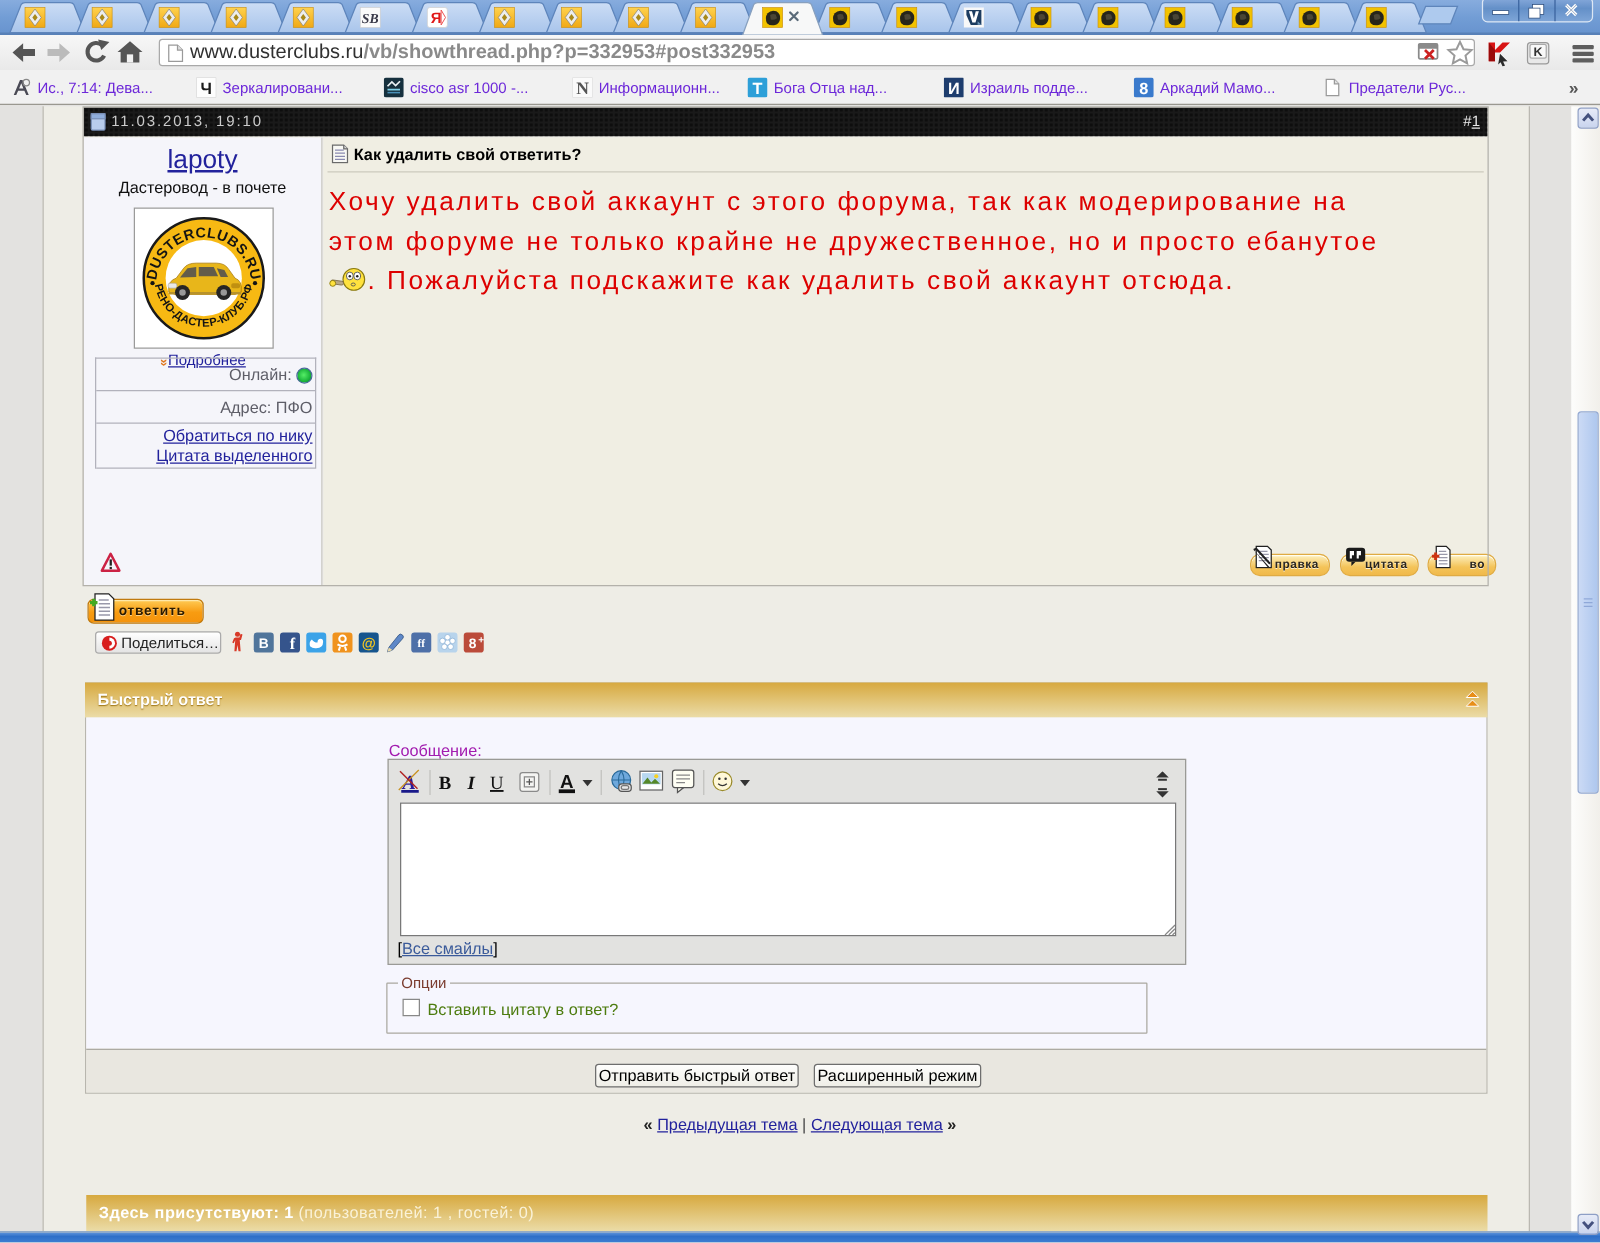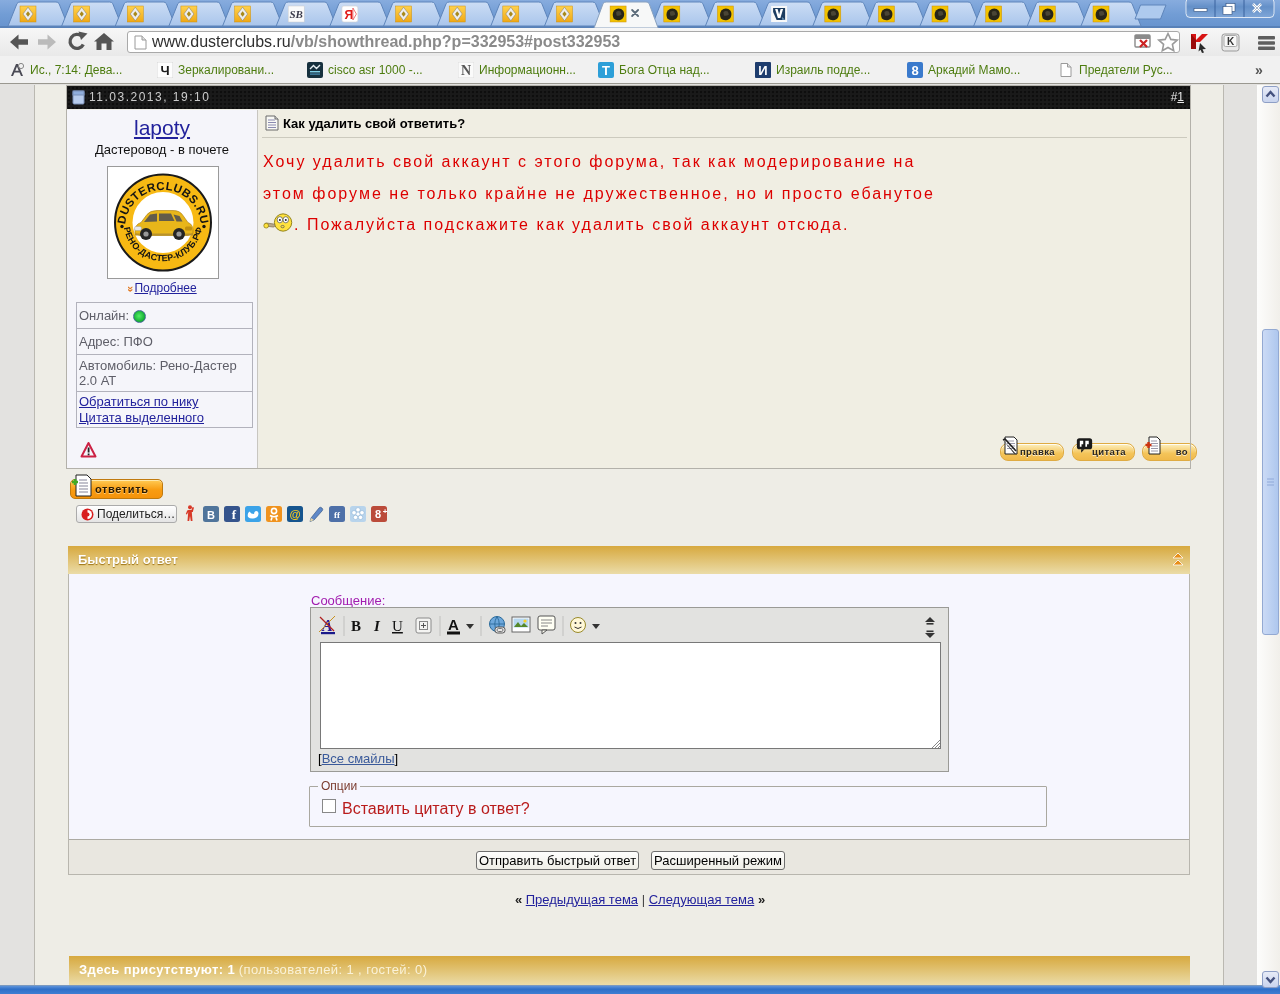--- a/index.html
+++ b/index.html
@@ -7,42 +7,42 @@
 #root { position:relative; width:1280px; height:994px; }
 .abs { position:absolute; }
 
 
 #tabstrip { left:0; top:0; width:1280px; height:28px; }
 #toolbar { left:0; top:28px; width:1280px; height:28px; background:linear-gradient(#F7F7F7,#E9E9E9); }
 #omnibox { left:127px; top:31px; width:1053px; height:22px; background:#FFF; border:1px solid #A9A9A9; border-radius:3px; }
 #urltext { left:152px; top:33px; font-size:16px; color:#303030; white-space:nowrap; }
 #urltext .grey { color:#8A8A8A;font-weight:bold; }
 #bookbar { left:0; top:56px; width:1280px; height:28px; background:#F1F1F1; border-bottom:1px solid #9A9890; }
-.bkitem { position:absolute; top:6px; height:16px; font-size:12px; color:#4d7c0f; white-space:nowrap; }
+.bkitem { position:absolute; top:6px; height:16px; font-size:12px; color:#6d28d9; white-space:nowrap; }
 .bkitem .ic { display:inline-block; width:16px; height:16px; vertical-align:-4px; margin-right:5px; }
 
 
 #pagebg { left:34px; top:85px; width:1190px; height:900px; background:#EEEDE6; border-left:1px solid #BAB8B1; border-right:1px solid #BAB8B1; }
 
 
 #sbar { left:1257px; top:85px; width:23px; height:900px; background:linear-gradient(90deg,#FDFDFC,#F1EFEA); }
 .sbtn { position:absolute; left:1262px; width:17px; height:17px; background:linear-gradient(#E7EBF7,#C9D4EE); border:1px solid #8E9FC6; border-radius:3px; }
 #sthumb { left:1262px; top:329px; width:17px; height:306px; background:linear-gradient(90deg,#CBDAF5,#AEC7EE); border:1px solid #93A9D2; border-radius:3px; }
 
 
 #posthead { left:67px; top:86px; width:1123px; height:23px; background-color:#1A1A1A; background-image:radial-gradient(circle at 2px 2px,#0E0E0E 1.4px,rgba(0,0,0,0) 1.6px); background-size:4px 4px; color:#CCCCCC; font-size:12px; line-height:23px; }
 #cellL { left:67px; top:110px; width:191px; height:358px; background:#F5F5FA; border-right:1px solid #C8C6C0; }
 #cellR { left:259px; top:110px; width:931px; height:358px; background:#F0EEE3; }
 #tblframe { left:66px; top:85px; width:1125px; height:384px; border:1px solid #B3B1AA; pointer-events:none; }
 
 a { color:#22229C; text-decoration:underline; }
 .ctr { text-align:center; }
 
 
-#infotbl { left:9px; top:192px; width:177px; border:1px solid #B2B2BC; border-bottom:none; font-size:13px; color:#5E5E68; text-align:left; }
+#infotbl { left:9px; top:176px; width:177px; border:1px solid #B2B2BC; border-bottom:none; font-size:13px; color:#5E5E68; text-align:right; }
 #infotbl div.row { border-bottom:1px solid #B2B2BC; padding:5px 2px; }
 
 
 .goldbtn { position:absolute; height:18px; border-radius:8px; background:linear-gradient(#FDF0C0,#F4C459 60%,#F0B94A); border:1px solid #DFAB43; box-shadow:inset 0 1px 0 #FFFDF0; color:#2A2620; font-size:9.5px; font-weight:bold; letter-spacing:0.4px; text-align:right; line-height:16.5px; padding-right:8px; text-shadow:0 1px 0 rgba(255,255,255,0.7); }
 
 
 .goldbar { background:linear-gradient(#D7A93F,#EBDCA8); }
 #qrpanel { left:68px; top:546px; width:1122px; height:329px; border:1px solid #B8B6AE; }
 #qrhead { left:68px; top:546px; width:1122px; height:28px; color:#FFF; font-weight:bold; font-size:13px; line-height:28px; text-shadow:0 1px 1px #9A7010; }
 #qrbody { left:69px; top:574px; width:1120px; height:265px; background:#F6F6FE; }
@@ -278,21 +278,20 @@
             <circle cx="33" cy="61.5" r="2.6" fill="#989898"></circle>
 <circle cx="66" cy="61.5" r="6" fill="#252525"></circle>
             <circle cx="66" cy="61.5" r="2.6" fill="#989898"></circle>
 </g>
 </svg>
 </div>
 <div class="ctr abs" style="left:0;top:171px;width:191px;font-size:12px"><span style="display:inline-block;color:#E07820;font-weight:bold;font-size:11px;transform:rotate(90deg);vertical-align:-1px">»</span><a style="font-size:12px">Подробнее</a></div>
 <div id="infotbl" class="abs">
 <div class="row">Онлайн: <span style="display:inline-block;width:13px;height:13px;border-radius:50%;background:radial-gradient(circle at 5px 5px,#55EE66,#11AA33 70%);border:1px solid #4A6A9A;vertical-align:-3px"></span></div>
 <div class="row">Адрес: ПФО</div>
-<div class="row" style="padding:3px 2px;line-height:15px">Автомобиль: Рено-Дастер<br>2.0 АТ</div>
 <div class="row" style="padding:2px 2px;line-height:15.5px"><a style="font-size:13px">Обратиться по нику</a><br><a style="font-size:13px">Цитата выделенного</a></div>
 </div>
 <svg class="abs" style="left:13px;top:331px" width="17" height="18" viewBox="0 0 17 18">
         <path d="M8.5 2 L15.5 15.5 L1.5 15.5 Z" fill="none" stroke="#CC2244" stroke-width="2" stroke-linejoin="round"></path>
         <rect x="7.7" y="6.5" width="1.8" height="5" fill="#222"></rect>
         <rect x="7.7" y="12.5" width="1.8" height="1.8" fill="#222"></rect>
       </svg>
 </div>
 <div id="cellR" class="abs">
 <svg class="abs" style="left:6px;top:5px" width="14" height="16" viewBox="0 0 14 16">
@@ -300,21 +299,21 @@
         <path d="M10 1 L10 4 L13 4" fill="#D8D8D8" stroke="#6A6A6A"></path>
         <g stroke="#8A8AB0" stroke-width="1">
           <line x1="3" y1="5" x2="10" y2="5"></line>
           <line x1="3" y1="7.5" x2="11" y2="7.5"></line>
           <line x1="3" y1="10" x2="11" y2="10"></line>
           <line x1="3" y1="12.5" x2="11" y2="12.5"></line>
         </g>
       </svg>
 <div class="abs" style="left:24px;top:6px;font-size:13px;font-weight:bold;color:#000">Как удалить свой ответить?</div>
 <div class="abs" style="left:3px;top:27px;width:925px;border-top:1px solid #CCCABE"></div>
-<div class="abs" id="redtext" style="left:4px;top:36px;font-size:16px;line-height:31.5px;color:#DD0000;letter-spacing:2px;white-space:nowrap">Хочу удалить свой аккаунт с этого форума, так как модерирование на<br>этом форуме не только крайне не дружественное, но и просто ебанутое<br><svg width="31" height="21" viewBox="0 0 34 22" style="vertical-align:-3px">
+<div class="abs" id="redtext" style="left:4px;top:36px;font-size:21px;line-height:31.5px;color:#DD0000;letter-spacing:2px;white-space:nowrap">Хочу удалить свой аккаунт с этого форума, так как модерирование на<br>этом форуме не только крайне не дружественное, но и просто ебанутое<br><svg width="31" height="21" viewBox="0 0 34 22" style="vertical-align:-3px">
           <circle cx="22" cy="11" r="9.5" fill="#FFE23E" stroke="#8A7A10" stroke-width="1"></circle>
           <ellipse cx="18.5" cy="8" rx="3" ry="3.4" fill="#FFF" stroke="#555" stroke-width="0.8"></ellipse>
           <ellipse cx="25" cy="8" rx="3" ry="3.4" fill="#FFF" stroke="#555" stroke-width="0.8"></ellipse>
           <circle cx="18.5" cy="8.3" r="1.1" fill="#222"></circle>
           <circle cx="25" cy="8.3" r="1.1" fill="#222"></circle>
           <ellipse cx="21.5" cy="15.5" rx="1.8" ry="1.3" fill="none" stroke="#555" stroke-width="0.8"></ellipse>
           <rect x="2" y="12" width="11" height="3.4" rx="1.5" fill="#B8A888" stroke="#7A6A4A" stroke-width="0.7" transform="rotate(8 7 13)"></rect>
           <circle cx="3.5" cy="14.5" r="2.6" fill="#FFE23E" stroke="#8A7A10" stroke-width="0.8"></circle>
         </svg>. Пожалуйста подскажите как удалить свой аккаунт отсюда.</div>
 <div class="goldbtn" style="left:741px;top:333px;width:64px">правка</div>
@@ -478,25 +477,25 @@
     </svg>
 <div id="qrtext" class="abs"></div>
 <svg class="abs" style="left:930px;top:738px" width="10" height="10" viewBox="0 0 10 10">
       <g stroke="#888">
         <line x1="2" y1="10" x2="10" y2="2"></line>
         <line x1="5" y1="10" x2="10" y2="5"></line>
         <line x1="8" y1="10" x2="10" y2="8"></line>
       </g>
     </svg>
 <div class="abs" style="left:318px;top:751px;font-size:13px;color:#000">[<a style="color:#3A5A9A">Все смайлы</a>]</div>
-<fieldset class="abs" style="left:309px;top:779px;width:738px;height:48px;border:1px solid #AAA8A0;border-radius:1px;background:transparent">
+<fieldset class="abs" style="left:309px;top:779px;width:609px;height:48px;border:1px solid #AAA8A0;border-radius:1px;background:transparent">
       <legend style="font-size:12px;color:#7A3B2E;margin-left:8px;padding:0 3px">Опции</legend>
     </fieldset>
 <div class="abs" style="left:322px;top:799px;width:14px;height:14px;background:#FFF;border:1px solid #888"></div>
-<div class="abs" style="left:342px;top:800px;font-size:16px;color:#b91c1c">Вставить цитату в ответ?</div>
+<div class="abs" style="left:342px;top:800px;font-size:13px;color:#4d7c0f">Вставить цитату в ответ?</div>
 <div class="fbtn" style="left:476px;width:163px">Отправить быстрый ответ</div>
 <div class="fbtn" style="left:651px;width:134px">Расширенный режим</div>
 <div class="abs ctr" style="left:440px;top:892px;width:400px;font-size:13px;color:#222"><b>«</b> <a style="font-size:13px">Предыдущая тема</a> <span style="color:#444">|</span> <a style="font-size:13px">Следующая тема</a> <b>»</b></div>
 
 <div id="presence" class="abs goldbar"><span style="margin-left:10px;font-weight:bold;letter-spacing:0.4px">Здесь присутствуют: 1</span> <span style="color:#FAF2D8;letter-spacing:0.4px">(пользователей: 1 , гостей: 0)</span></div>
 <div id="bottomedge" class="abs"></div>
 
 <div id="sbar" class="abs"></div>
 <div class="sbtn abs" style="top:86px"><svg width="15" height="15" viewBox="0 0 15 15">
         <path d="M3.5 9.5 L7.5 5 L11.5 9.5" fill="none" stroke="#44517E" stroke-width="2.4"></path>

